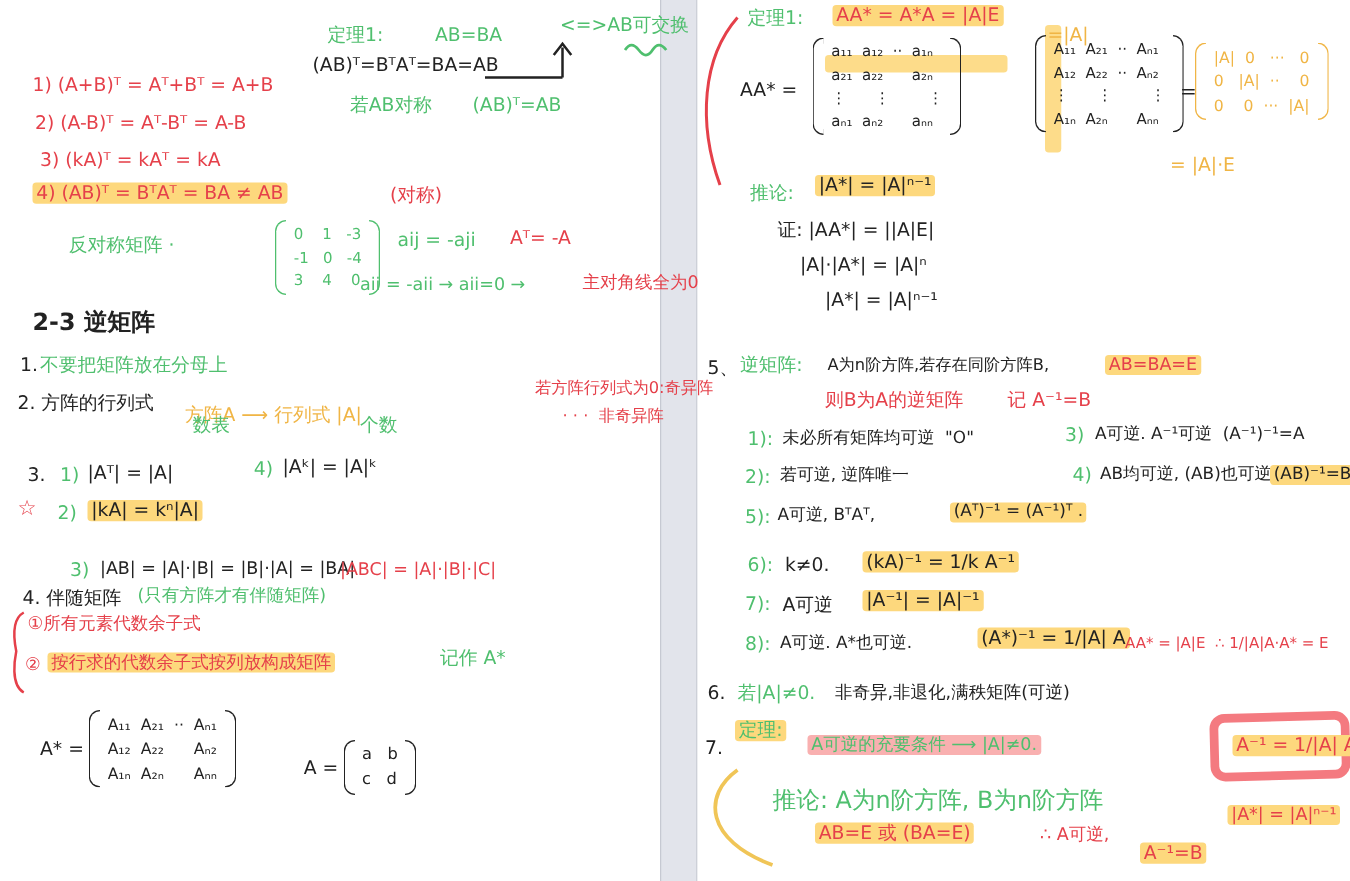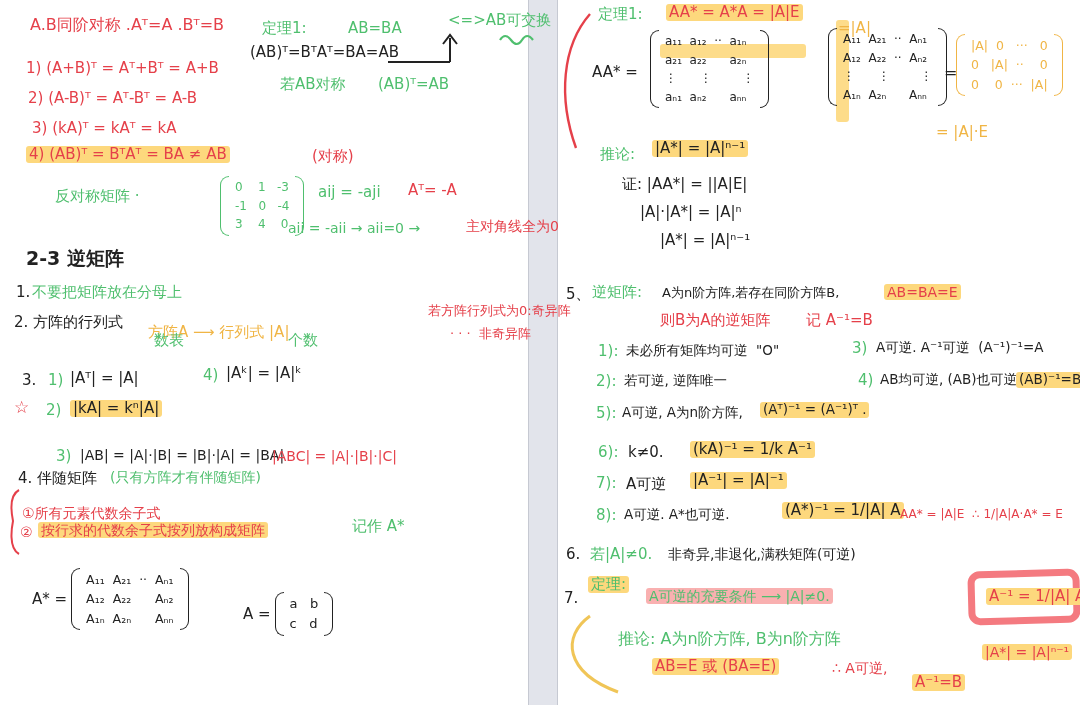--- a/index.html
+++ b/index.html
@@ -33,21 +33,20 @@
           z-index:1;box-sizing:border-box;}
 </style>
 </head>
 <body>
 
 <div class="canvas">
   <div class="page page-left"></div>
   <div class="gutter"></div>
   <div class="page page-right"></div>
 
-  <div class="ln red" style="left:30px;top:16px;font-size:16px">A.B同阶对称 .Aᵀ=A .Bᵀ=B</div>
   <div class="ln green" style="left:262px;top:20px">定理1:</div>
   <div class="ln green" style="left:348px;top:20px">AB=BA</div>
   <div class="ln green" style="left:448px;top:12px">&lt;=&gt;AB可交换</div>
   <div class="ln black" style="left:250px;top:44px">(AB)ᵀ=BᵀAᵀ=BA=AB</div>
   <div class="ln green" style="left:280px;top:76px">若AB对称</div>
   <div class="ln green" style="left:378px;top:76px">(AB)ᵀ=AB</div>
   <div class="ln red" style="left:26px;top:60px">1) (A+B)ᵀ = Aᵀ+Bᵀ = A+B</div>
   <div class="ln red" style="left:28px;top:90px">2) (A-B)ᵀ = Aᵀ-Bᵀ = A-B</div>
   <div class="ln red" style="left:32px;top:120px">3) (kA)ᵀ = kAᵀ = kA</div>
   <div class="ln red hl" style="left:26px;top:146px">4) (AB)ᵀ = BᵀAᵀ = BA ≠ AB</div>
@@ -83,21 +82,21 @@
   <div class="ln green" style="left:203px;top:367px">4)</div>
   <div class="ln black" style="left:226px;top:365px">|Aᵏ| = |A|ᵏ</div>
   <div class="ln red" style="left:14px;top:398px;font-size:17px">☆</div>
   <div class="ln green" style="left:46px;top:402px">2)</div>
   <div class="ln black hl" style="left:70px;top:400px">|kA| = kⁿ|A|</div>
   <div class="ln green" style="left:56px;top:448px">3)</div>
   <div class="ln black" style="left:80px;top:447px;font-size:14px">|AB| = |A|·|B| = |B|·|A| = |BA|</div>
   <div class="ln red" style="left:272px;top:448px;font-size:14px">|ABC| = |A|·|B|·|C|</div>
   <div class="ln black" style="left:18px;top:470px">4. 伴随矩阵</div>
   <div class="ln green" style="left:110px;top:469px;font-size:14px">(只有方阵才有伴随矩阵)</div>
-  <div class="ln red" style="left:22px;top:505px;font-size:14px">①所有元素代数余子式</div>
+  <div class="ln red" style="left:22px;top:491px;font-size:14px">①所有元素代数余子式</div>
   <div class="ln red" style="left:20px;top:524px;font-size:14px">②</div>
   <div class="ln red hl" style="left:38px;top:522px;font-size:14px">按行求的代数余子式按列放构成矩阵</div>
   <div class="ln green" style="left:352px;top:518px">记作 A*</div>
 
   <div class="mat black" style="left:32px;top:568px;font-size:12.5px">
     <span class="mat-label" style="font-size:15px">A* =</span>
     <span class="paren l"></span>
     <div class="mat-body">
       <div class="mrow">A₁₁  A₂₁  ··  Aₙ₁</div>
       <div class="mrow">A₁₂  A₂₂      Aₙ₂</div>
@@ -184,41 +183,41 @@
   <div class="ln green" style="left:598px;top:343px">1):</div>
   <div class="ln black" style="left:626px;top:343px;font-size:13.5px">未必所有矩阵均可逆  "O"</div>
   <div class="ln green" style="left:852px;top:340px">3)</div>
   <div class="ln black" style="left:876px;top:340px;font-size:13.5px">A可逆. A⁻¹可逆  (A⁻¹)⁻¹=A</div>
   <div class="ln green" style="left:596px;top:373px">2):</div>
   <div class="ln black" style="left:624px;top:373px;font-size:13.5px">若可逆, 逆阵唯一</div>
   <div class="ln green" style="left:858px;top:372px">4)</div>
   <div class="ln black" style="left:880px;top:372px;font-size:13.5px">AB均可逆, (AB)也可逆</div>
   <div class="ln black hl" style="left:1016px;top:372px;font-size:13.5px">(AB)⁻¹=B⁻¹A⁻¹</div>
   <div class="ln green" style="left:596px;top:405px">5):</div>
-  <div class="ln black" style="left:622px;top:405px;font-size:13.5px">A可逆, A为n阶方阵,</div>
+  <div class="ln black" style="left:622px;top:405px;font-size:13.5px">A可逆, BᵀAᵀ,</div>
   <div class="ln black hl" style="left:760px;top:402px;font-size:13.5px">(Aᵀ)⁻¹ = (A⁻¹)ᵀ .</div>
   <div class="ln green" style="left:598px;top:444px">6):</div>
   <div class="ln black" style="left:628px;top:444px">k≠0.</div>
   <div class="ln black hl" style="left:690px;top:441px">(kA)⁻¹ = 1/k A⁻¹</div>
   <div class="ln green" style="left:596px;top:475px">7):</div>
   <div class="ln black" style="left:626px;top:476px">A可逆</div>
   <div class="ln black hl" style="left:690px;top:472px">|A⁻¹| = |A|⁻¹</div>
   <div class="ln green" style="left:596px;top:507px">8):</div>
   <div class="ln black" style="left:624px;top:507px;font-size:13.5px">A可逆. A*也可逆.</div>
   <div class="ln black hl" style="left:782px;top:502px">(A*)⁻¹ = 1/|A| A</div>
   <div class="ln red" style="left:900px;top:508px;font-size:12px">AA* = |A|E  ∴ 1/|A|A·A* = E</div>
   <div class="ln black" style="left:566px;top:546px">6.</div>
   <div class="ln green" style="left:590px;top:546px">若|A|≠0.</div>
   <div class="ln black" style="left:668px;top:546px;font-size:14px">非奇异,非退化,满秩矩阵(可逆)</div>
   <div class="ln black" style="left:564px;top:590px">7.</div>
   <div class="ln green hl" style="left:588px;top:576px">定理:</div>
   <div class="ln green hl-pink" style="left:646px;top:588px;font-size:14px">A可逆的充要条件 ⟶ |A|≠0.</div>
   <div class="redbox"></div>
   <div class="ln red hl" style="left:986px;top:588px">A⁻¹ = 1/|A| A*</div>
-  <div class="ln green" style="left:618px;top:630px;font-size:16px">推论: A为n阶方阵, B为n阶方阵</div>
+  <div class="ln green" style="left:618px;top:630px;font-size:19px">推论: A为n阶方阵, B为n阶方阵</div>
   <div class="ln red hl" style="left:652px;top:658px">AB=E 或 (BA=E)</div>
   <div class="ln red" style="left:832px;top:660px;font-size:14px">∴ A可逆,</div>
   <div class="ln red hl" style="left:912px;top:674px">A⁻¹=B</div>
   <div class="ln red hl" style="left:982px;top:644px;font-size:14px">|A*| = |A|ⁿ⁻¹</div>
 
   <svg class="deco" style="left:556px;top:12px" width="42" height="140">
     <path d="M34 2 C6 34 2 86 20 136" stroke="#e5404a" stroke-width="2.4" fill="none"></path>
   </svg>
   <svg class="deco" style="left:560px;top:614px" width="64" height="84">
     <path d="M30 2 C2 22 4 58 58 78" stroke="#f0c557" stroke-width="3" fill="none"></path>

